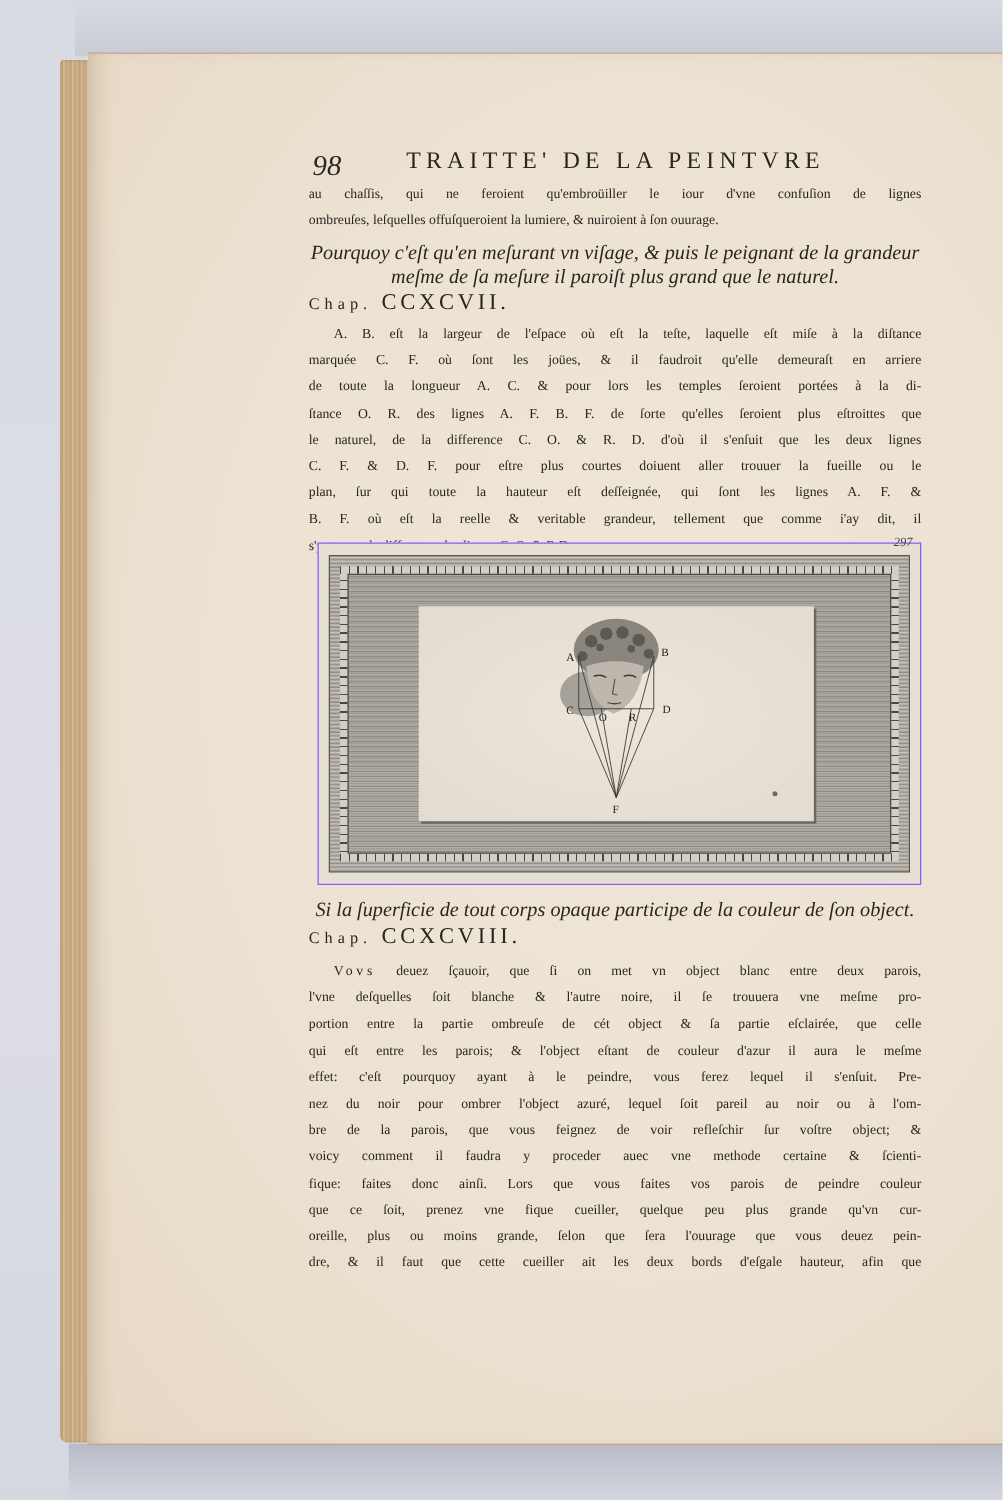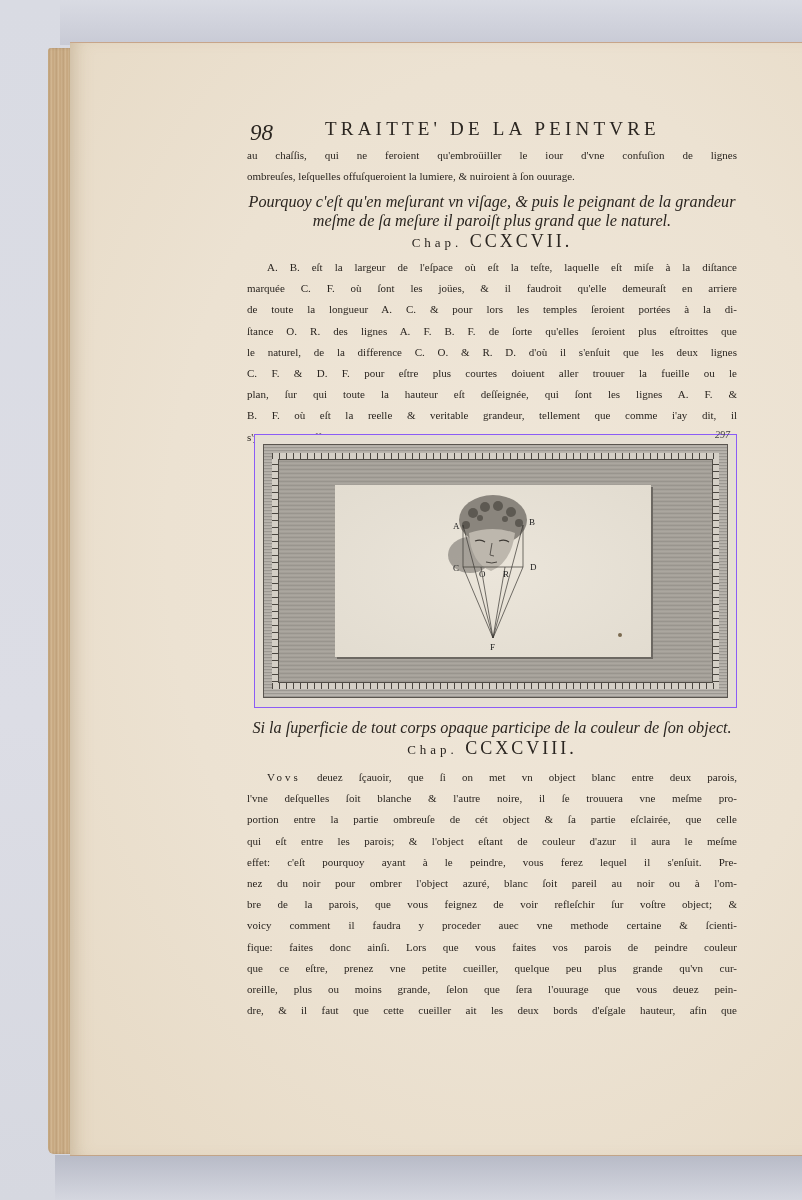--- a/index.html
+++ b/index.html
@@ -36,21 +36,21 @@
     position: absolute; top: 118px; left: 250px; width: 490px; height: 24px;
     color: #2b2621;
   }
   .page-num { position: absolute; left: 0; top: 2px; font-size: 23px; font-style: italic; }
   .running-title {
     position: absolute; left: 75px; top: 0; font-size: 19px; letter-spacing: 4.2px;
   }
   .line { font-size: 11px; line-height: 21.2px; white-space: nowrap; text-align: justify; text-align-last: justify; }
   .line.last { text-align-last: left; }
   .caption { font-style: italic; font-size: 16.2px; line-height: 19px; text-align: center; white-space: nowrap; }
-  .chap { text-align: center; font-size: 18px; letter-spacing: 3px; line-height: 20px; }
+  .chap { text-align: left; font-size: 18px; letter-spacing: 3px; line-height: 20px; }
   .chap .sc { font-size: 13px; letter-spacing: 4px; }
   .dropcap-word { letter-spacing: 3px; }
 
   
   .plate {
     position: absolute; left: 254px; top: 434px; width: 481px; height: 272px;
     background: #e6dfd3; border: 1px solid #8b5cf6;
   }
   .plate-num { position: absolute; right: 6px; top: -6px; font-size: 10px; font-style: italic; color: #444; }
   .frame-outer {
@@ -179,20 +179,20 @@
     <span>CCXCVIII.</span>
   </div>
 </div>
 
 <div class="text-block" style="top:767px;">
   <div class="line" style="text-indent:20px;"><span class="dropcap-word">Vovs</span><span> deuez ſçauoir, que ſi on met vn object blanc entre deux parois,</span></div>
   <div class="line">l'vne deſquelles ſoit blanche &amp; l'autre noire, il ſe trouuera vne meſme pro-</div>
   <div class="line">portion entre la partie ombreuſe de cét object &amp; ſa partie eſclairée, que celle</div>
   <div class="line">qui eſt entre les parois; &amp; l'object eſtant de couleur d'azur il aura le meſme</div>
   <div class="line">effet: c'eſt pourquoy ayant à le peindre, vous ferez lequel il s'enſuit. Pre-</div>
-  <div class="line">nez du noir pour ombrer l'object azuré, blanc ſoit pareil au noir ou à l'om-</div>
+  <div class="line">nez du noir pour ombrer l'object azuré, lequel ſoit pareil au noir ou à l'om-</div>
   <div class="line">bre de la parois, que vous feignez de voir refleſchir ſur voſtre object; &amp;</div>
   <div class="line">voicy comment il faudra y proceder auec vne methode certaine &amp; ſcienti-</div>
   <div class="line">fique: faites donc ainſi. Lors que vous faites vos parois de peindre couleur</div>
-  <div class="line">que ce eſtre, prenez vne petite cueiller, quelque peu plus grande qu'vn cur-</div>
+  <div class="line">que ce ſoit, prenez vne fique cueiller, quelque peu plus grande qu'vn cur-</div>
   <div class="line">oreille, plus ou moins grande, ſelon que ſera l'ouurage que vous deuez pein-</div>
   <div class="line">dre, &amp; il faut que cette cueiller ait les deux bords d'eſgale hauteur, afin que</div>
 </div>
 
 </body></html>

